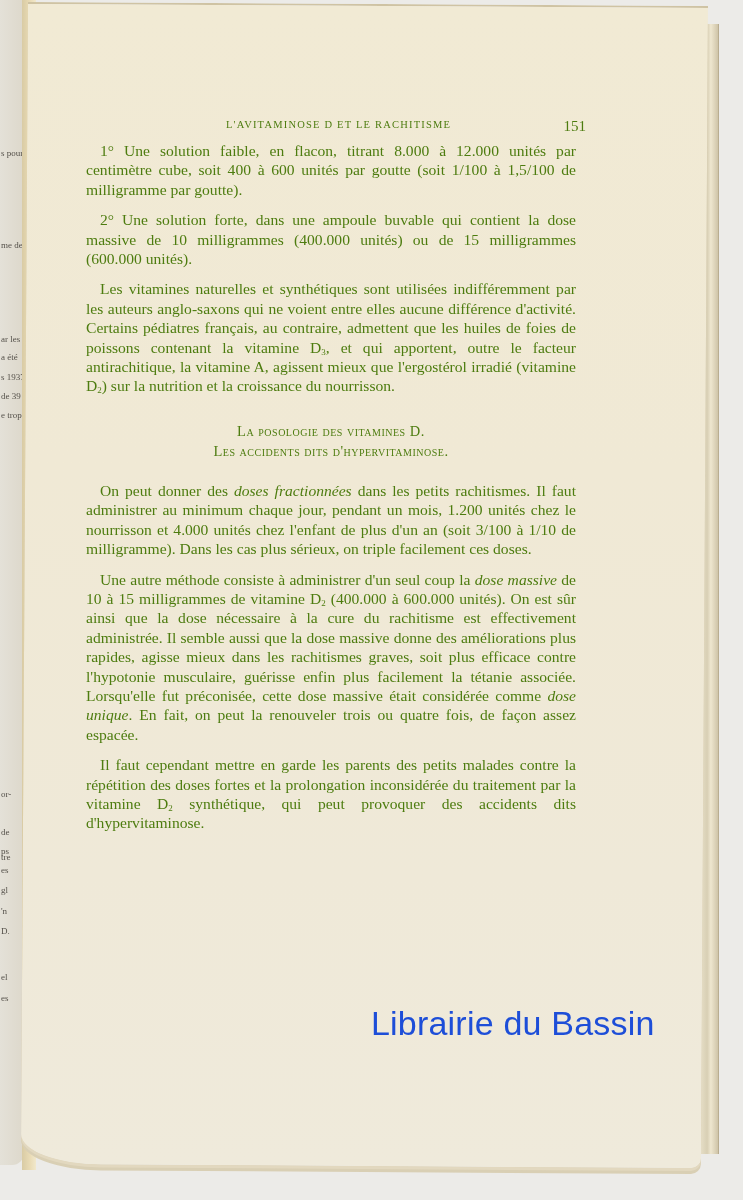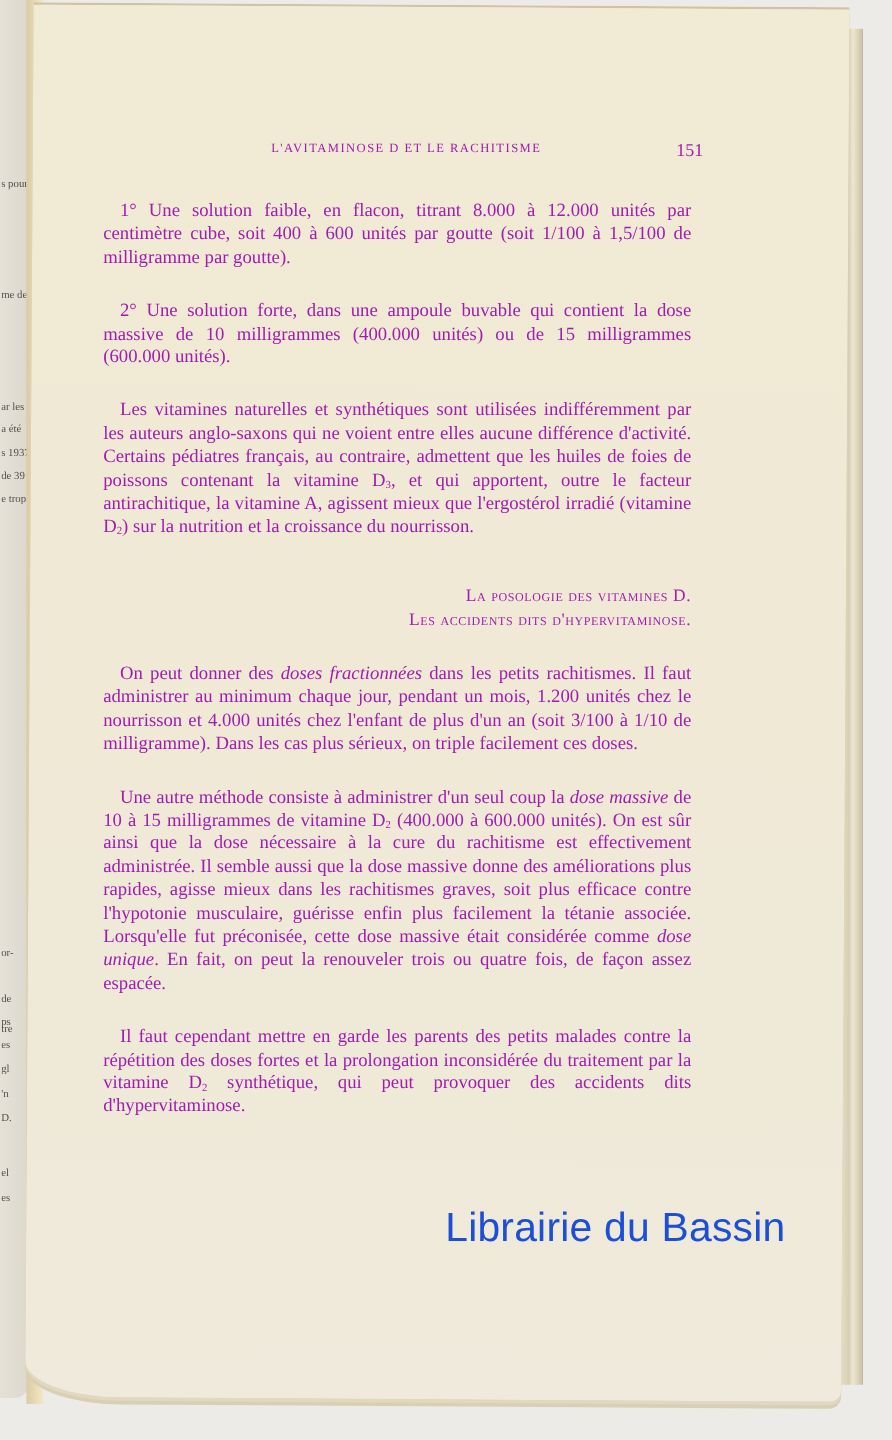--- a/index.html
+++ b/index.html
@@ -32,39 +32,39 @@
     background: linear-gradient(180deg, #f1ead4 0%, #f0e9d5 40%, #efe9d8 75%, #efeadb 100%);
     border-top: 2px solid #cfc3a3;
     border-bottom-left-radius: 80px 30px;
     border-bottom-right-radius: 10px;
     box-shadow: 0 3px 0 #e2d8bf, 0 6px 0 #d9cfb4;
     transform: rotate(0.35deg);
     transform-origin: 50% 0;
   }
   .content {
     position: absolute; left: 86px; top: 115px; width: 490px;
-    color: #a21caf;
+    color: #4d7c0f;
     font-size: 15.6px; line-height: 19.4px;
   }
   .running-head {
     position: relative; height: 26px;
   }
   .running-title {
     position: absolute; left: 140px; top: 0;
     font-size: 10.5px; letter-spacing: 1.2px; font-variant: small-caps;
     text-transform: uppercase;
   }
   .page-number {
     position: absolute; right: -10px; top: 2px; font-size: 15px; text-align: center;
   }
   p { margin: 0 0 11px 0; text-align: justify; }
-  p.indent { text-indent: 14px; margin-top: 25px; }
+  p.indent { text-indent: 14px; }
   .section-title {
-    text-align: right; font-variant: small-caps; font-size: 14.5px;
-    letter-spacing: 0.5px; line-height: 20px; margin: 38px 0 20px 0;
+    text-align: center; font-variant: small-caps; font-size: 14.5px;
+    letter-spacing: 0.5px; line-height: 20px; margin: 25px 0 20px 0;
   }
   em { }
   sub { font-size: 9px; vertical-align: -2px; line-height: 0; }
   .watermark {
     position: absolute; left: 371px; top: 1004px;
     color: #1166f2; font-family: "Liberation Sans", "DejaVu Sans", sans-serif;
     font-size: 34px; letter-spacing: 0.2px; white-space: nowrap;
   }
 </style>
 </head>

